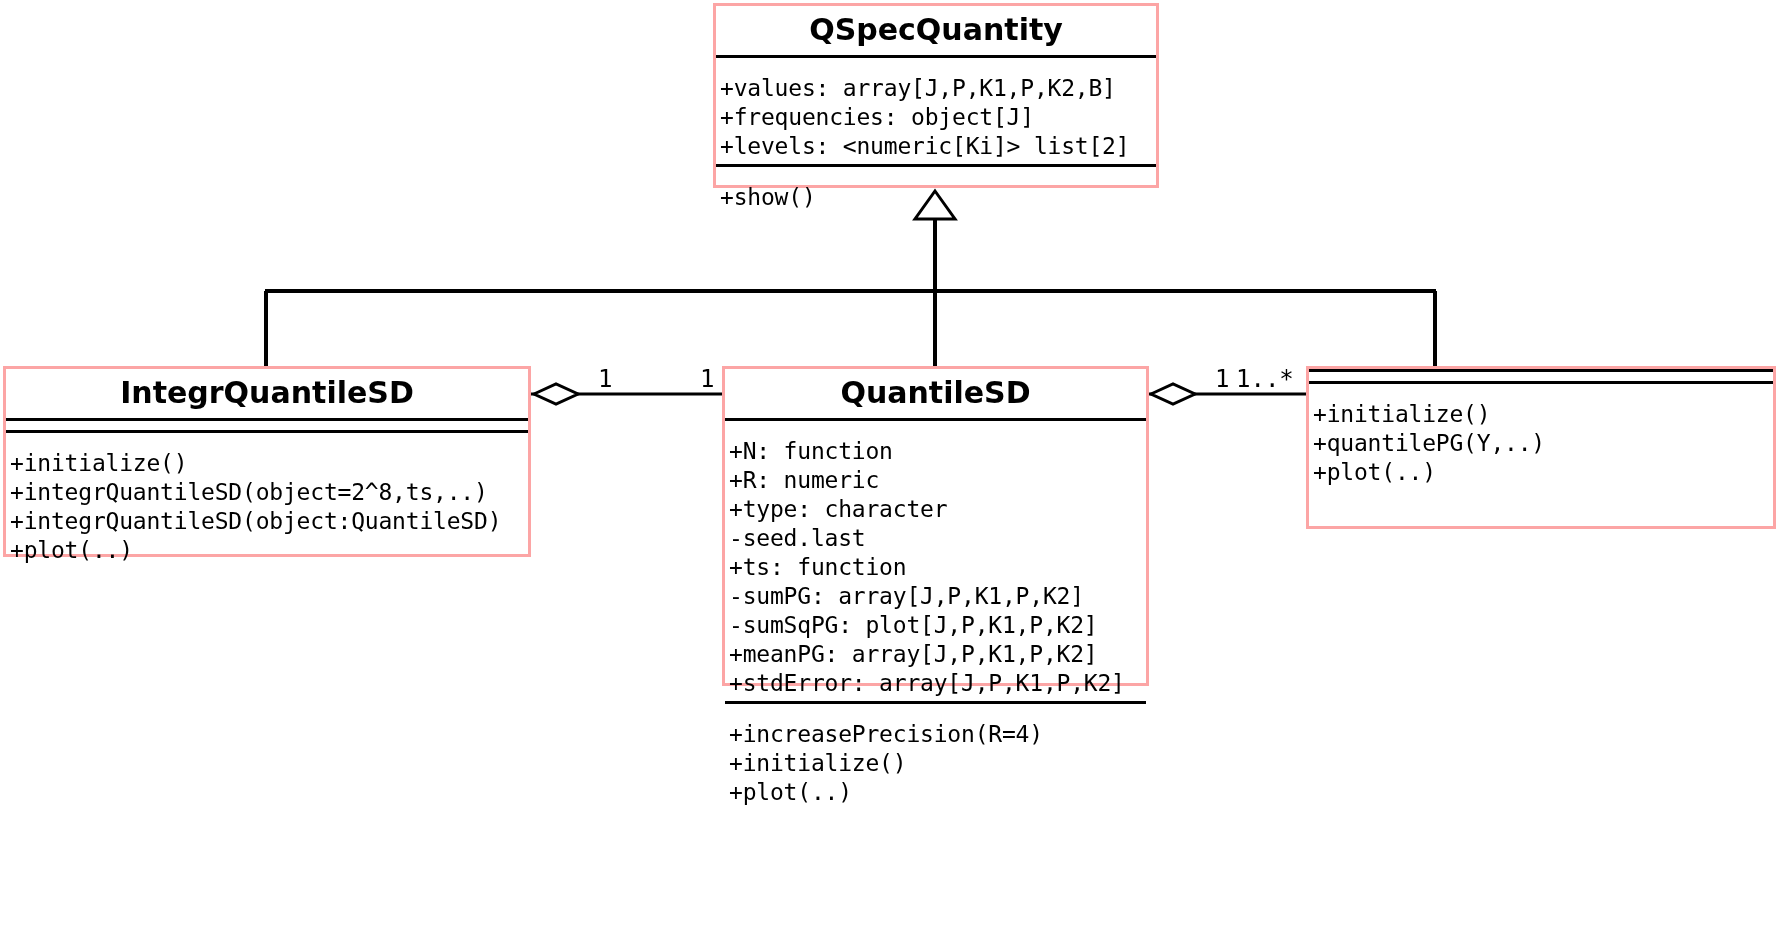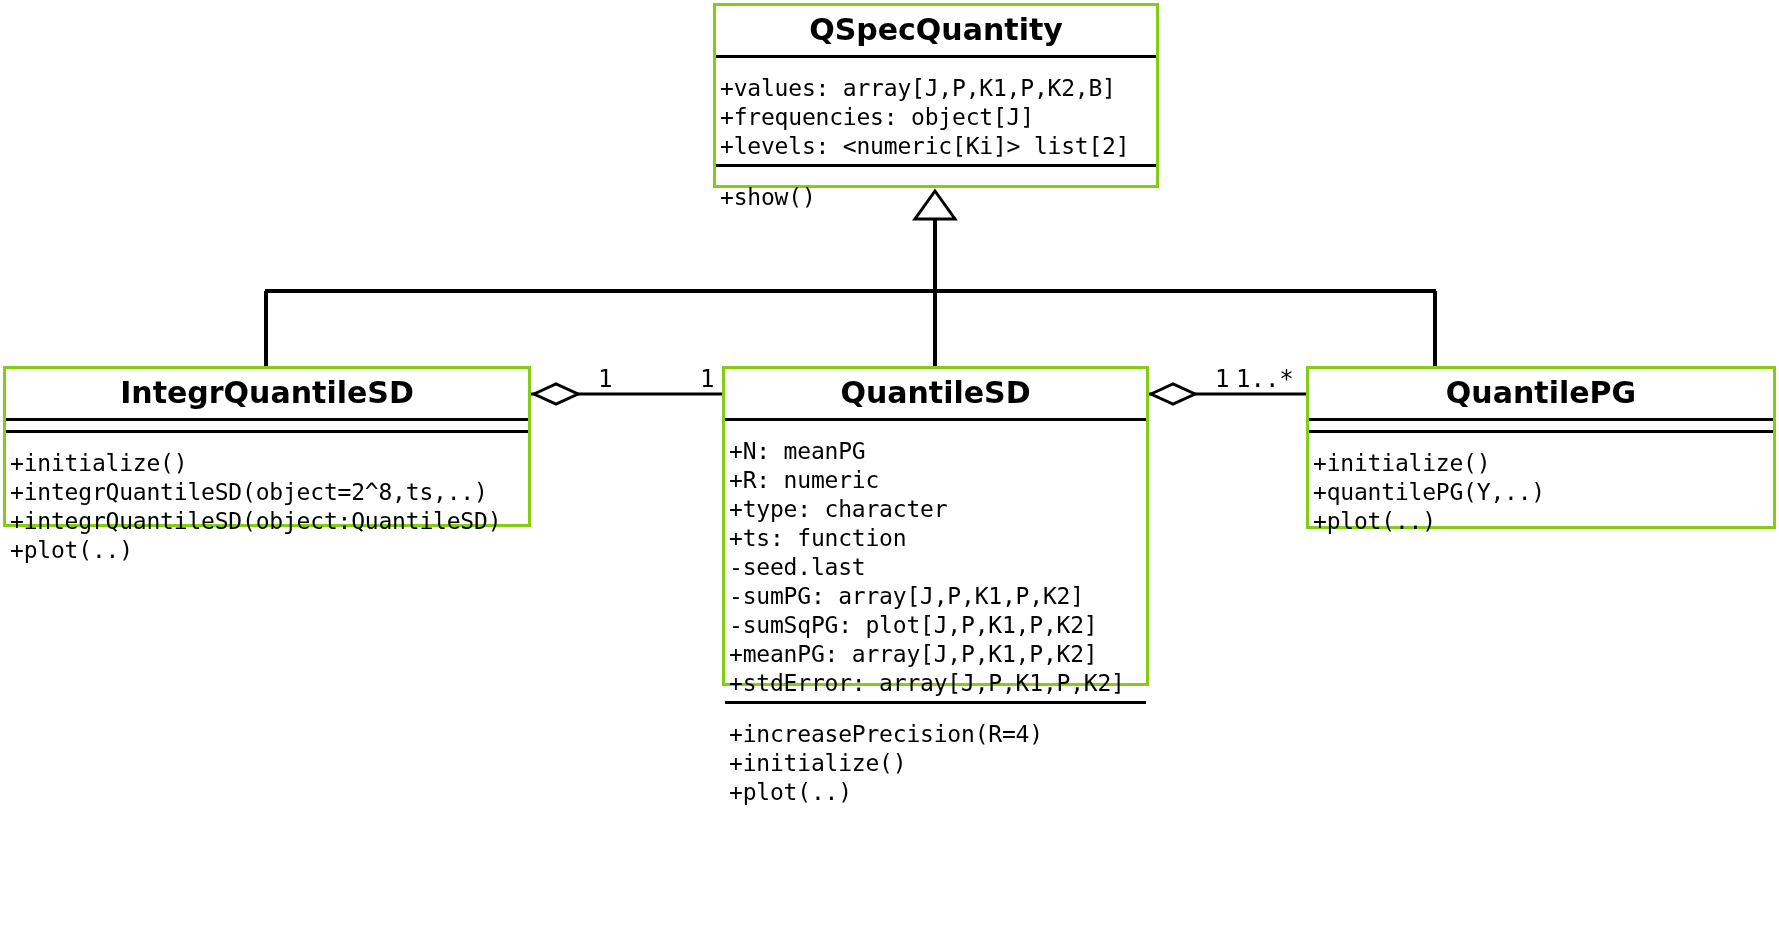--- a/index.html
+++ b/index.html
@@ -18,21 +18,21 @@
   svg.wires {
     position: absolute;
     left: 0; top: 0;
     width: 1779px;
     height: 925px;
     pointer-events: none;
   }
   .uml-box {
     position: absolute;
     box-sizing: border-box;
-    border: 3px solid #84cc16;
+    border: 3px solid #fca5a5;
     background: #ffffff;
   }
   .cls-name {
     font-family: "DejaVu Sans", "Liberation Sans", sans-serif;
     font-weight: bold;
     font-size: 30px;
     text-align: center;
     color: #000000;
     line-height: 1.0;
     padding: 9px 6px 10px 6px;
@@ -105,57 +105,56 @@
       <div class="member">+values: array[J,P,K1,P,K2,B]</div>
       <div class="member">+frequencies: object[J]</div>
       <div class="member">+levels: &lt;numeric[Ki]&gt; list[2]</div>
     </div>
     <div class="sep"></div>
     <div class="compartment">
       <div class="member">+show()</div>
     </div>
   </div>
 
-  <div class="uml-box" style="left:3px; top:366px; width:528px; height:161px;">
+  <div class="uml-box" style="left:3px; top:366px; width:528px; height:191px;">
     <div class="cls-name">IntegrQuantileSD</div>
     <div class="sep"></div>
     <div class="compartment empty"></div>
     <div class="sep"></div>
     <div class="compartment">
       <div class="member">+initialize()</div>
       <div class="member">+integrQuantileSD(object=2^8,ts,..)</div>
       <div class="member">+integrQuantileSD(object:QuantileSD)</div>
       <div class="member">+plot(..)</div>
     </div>
   </div>
 
   <div class="uml-box" style="left:722px; top:366px; width:427px; height:320px;">
     <div class="cls-name">QuantileSD</div>
     <div class="sep"></div>
     <div class="compartment">
-      <div class="member">+N: meanPG</div>
+      <div class="member">+N: function</div>
       <div class="member">+R: numeric</div>
       <div class="member">+type: character</div>
+      <div class="member">-seed.last</div>
       <div class="member">+ts: function</div>
-      <div class="member">-seed.last</div>
       <div class="member">-sumPG: array[J,P,K1,P,K2]</div>
       <div class="member">-sumSqPG: plot[J,P,K1,P,K2]</div>
       <div class="member">+meanPG: array[J,P,K1,P,K2]</div>
       <div class="member">+stdError: array[J,P,K1,P,K2]</div>
     </div>
     <div class="sep"></div>
     <div class="compartment">
       <div class="member">+increasePrecision(R=4)</div>
       <div class="member">+initialize()</div>
       <div class="member">+plot(..)</div>
     </div>
   </div>
 
   <div class="uml-box" style="left:1306px; top:366px; width:470px; height:163px;">
-    <div class="cls-name">QuantilePG</div>
     <div class="sep"></div>
     <div class="compartment empty"></div>
     <div class="sep"></div>
     <div class="compartment">
       <div class="member">+initialize()</div>
       <div class="member">+quantilePG(Y,..)</div>
       <div class="member">+plot(..)</div>
     </div>
   </div>
 

